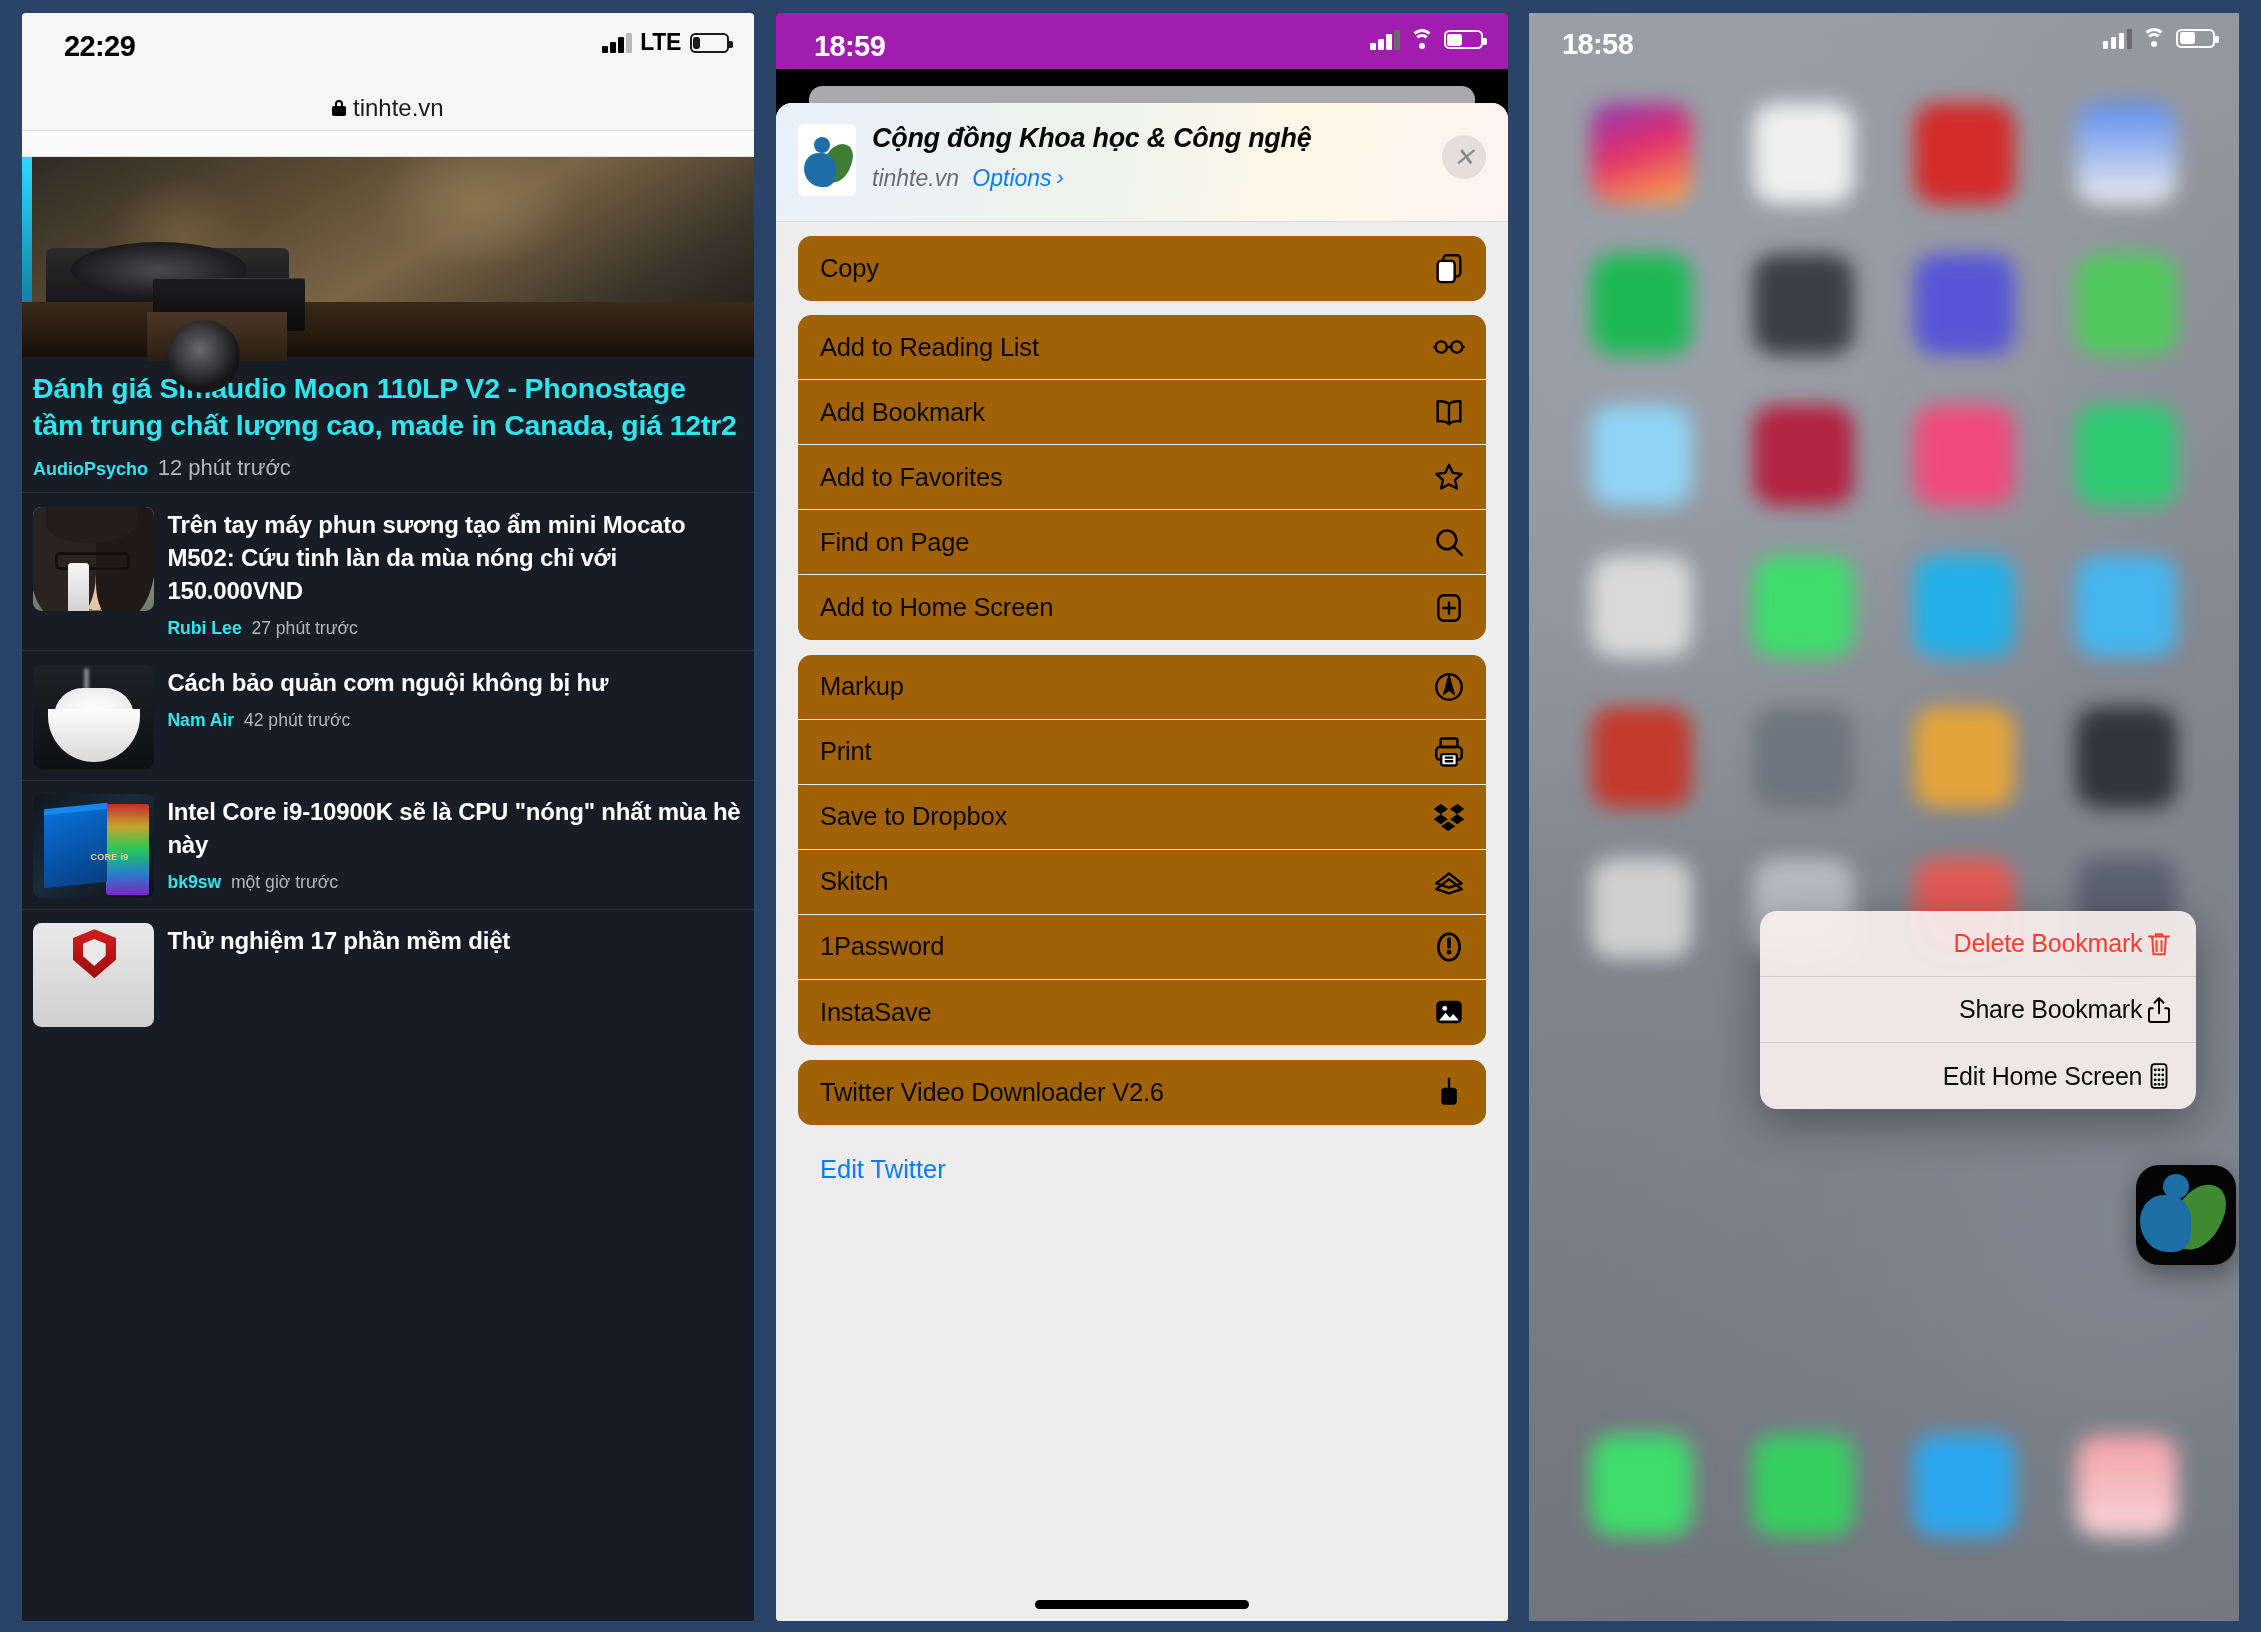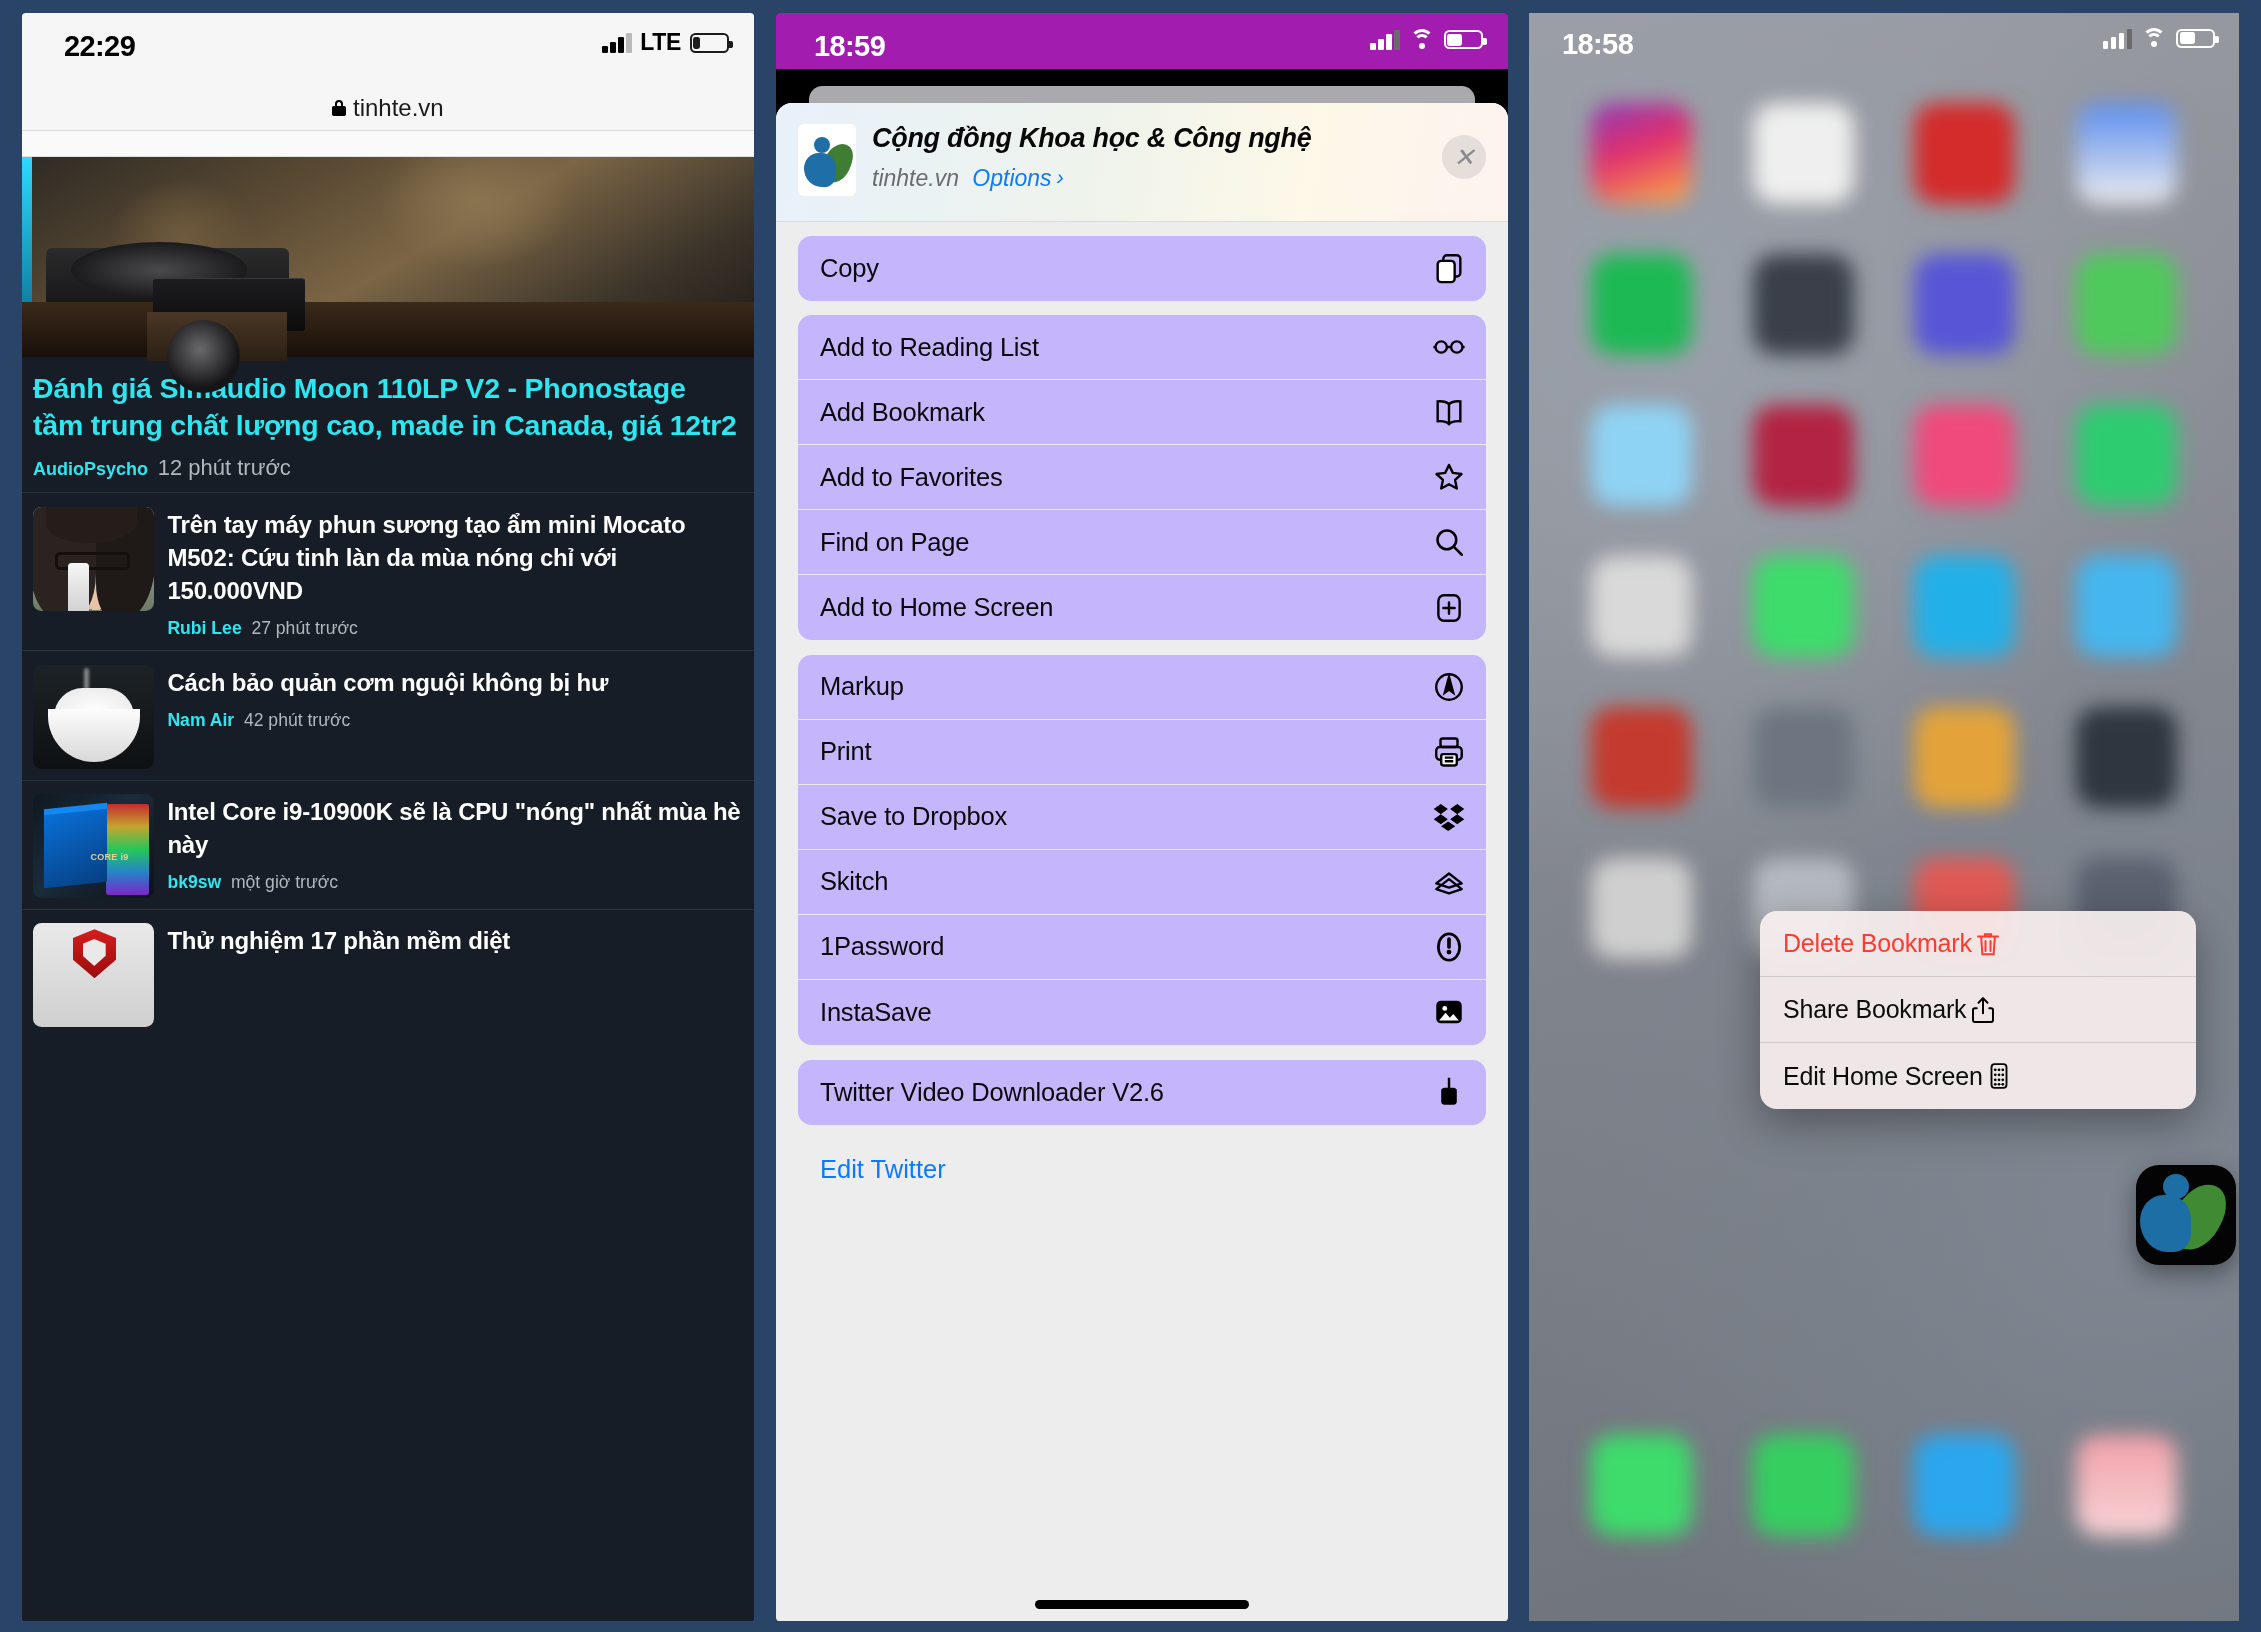--- a/index.html
+++ b/index.html
@@ -285,21 +285,21 @@
   .chev-r { font-size: 22px; color:#0a7bff; line-height:1;}
   .sheet-close {
     position:absolute; right: 22px; top: 32px;
     width: 44px; height: 44px; border-radius: 50%;
     background: rgba(120,120,128,.18);
     display:flex; align-items:center; justify-content:center;
     font-size: 25.5px; color:#8a8a8e; font-weight: 500;
   }
   .sheet-body { padding: 13.4px 22px 0 22px; }
   .group {
-    background: #c4b5fd; border-radius: 13.4px; overflow:hidden;
+    background: #a16207; border-radius: 13.4px; overflow:hidden;
     margin-bottom: 14.6px;
   }
   .action {
     height: 65px; display:flex; align-items:center; justify-content:space-between;
     padding: 0 19.4px 0 22px;
     border-bottom: 1.2px solid #e9e9e9;
   }
   .action:last-child { border-bottom: none; }
   .action .label { font-size: 25.5px; color:#0a0a0a; letter-spacing:-0.2px;}
   .action .ic { width: 36px; height: 36px; display:flex; align-items:center; justify-content:center; color:#000;}
@@ -354,21 +354,21 @@
   }
   .ctx-menu {
     position:absolute; left: 231px; top: 898px;
     width: 436px; border-radius: 17px; overflow:hidden;
     background: rgba(246,238,238,.93);
     backdrop-filter: blur(14.6px);
     box-shadow: 0 13.4px 43px rgba(0,0,0,.35);
     z-index: 8;
   }
   .ctx-item {
-    height: 66px; display:flex; align-items:center; justify-content:flex-start;
+    height: 66px; display:flex; align-items:center; justify-content:flex-end;
     padding: 0 20.7px 0 23px;
     border-bottom: 1.2px solid rgba(60,60,67,.16);
   }
   .ctx-item:last-child { border-bottom: none; }
   .ctx-item .label { font-size: 25px; color:#0c0c0c; letter-spacing:-0.2px;}
   .ctx-item.destructive .label { color:#ff3b30; }
   .ctx-item .ic { width: 33px; height: 33px; display:flex; align-items:center; justify-content:center;}
   .ctx-item .ic svg { width: 30px; height: 30px; }
   .tinhte-app {
     position:absolute; left: 607px; top: 1152px;

